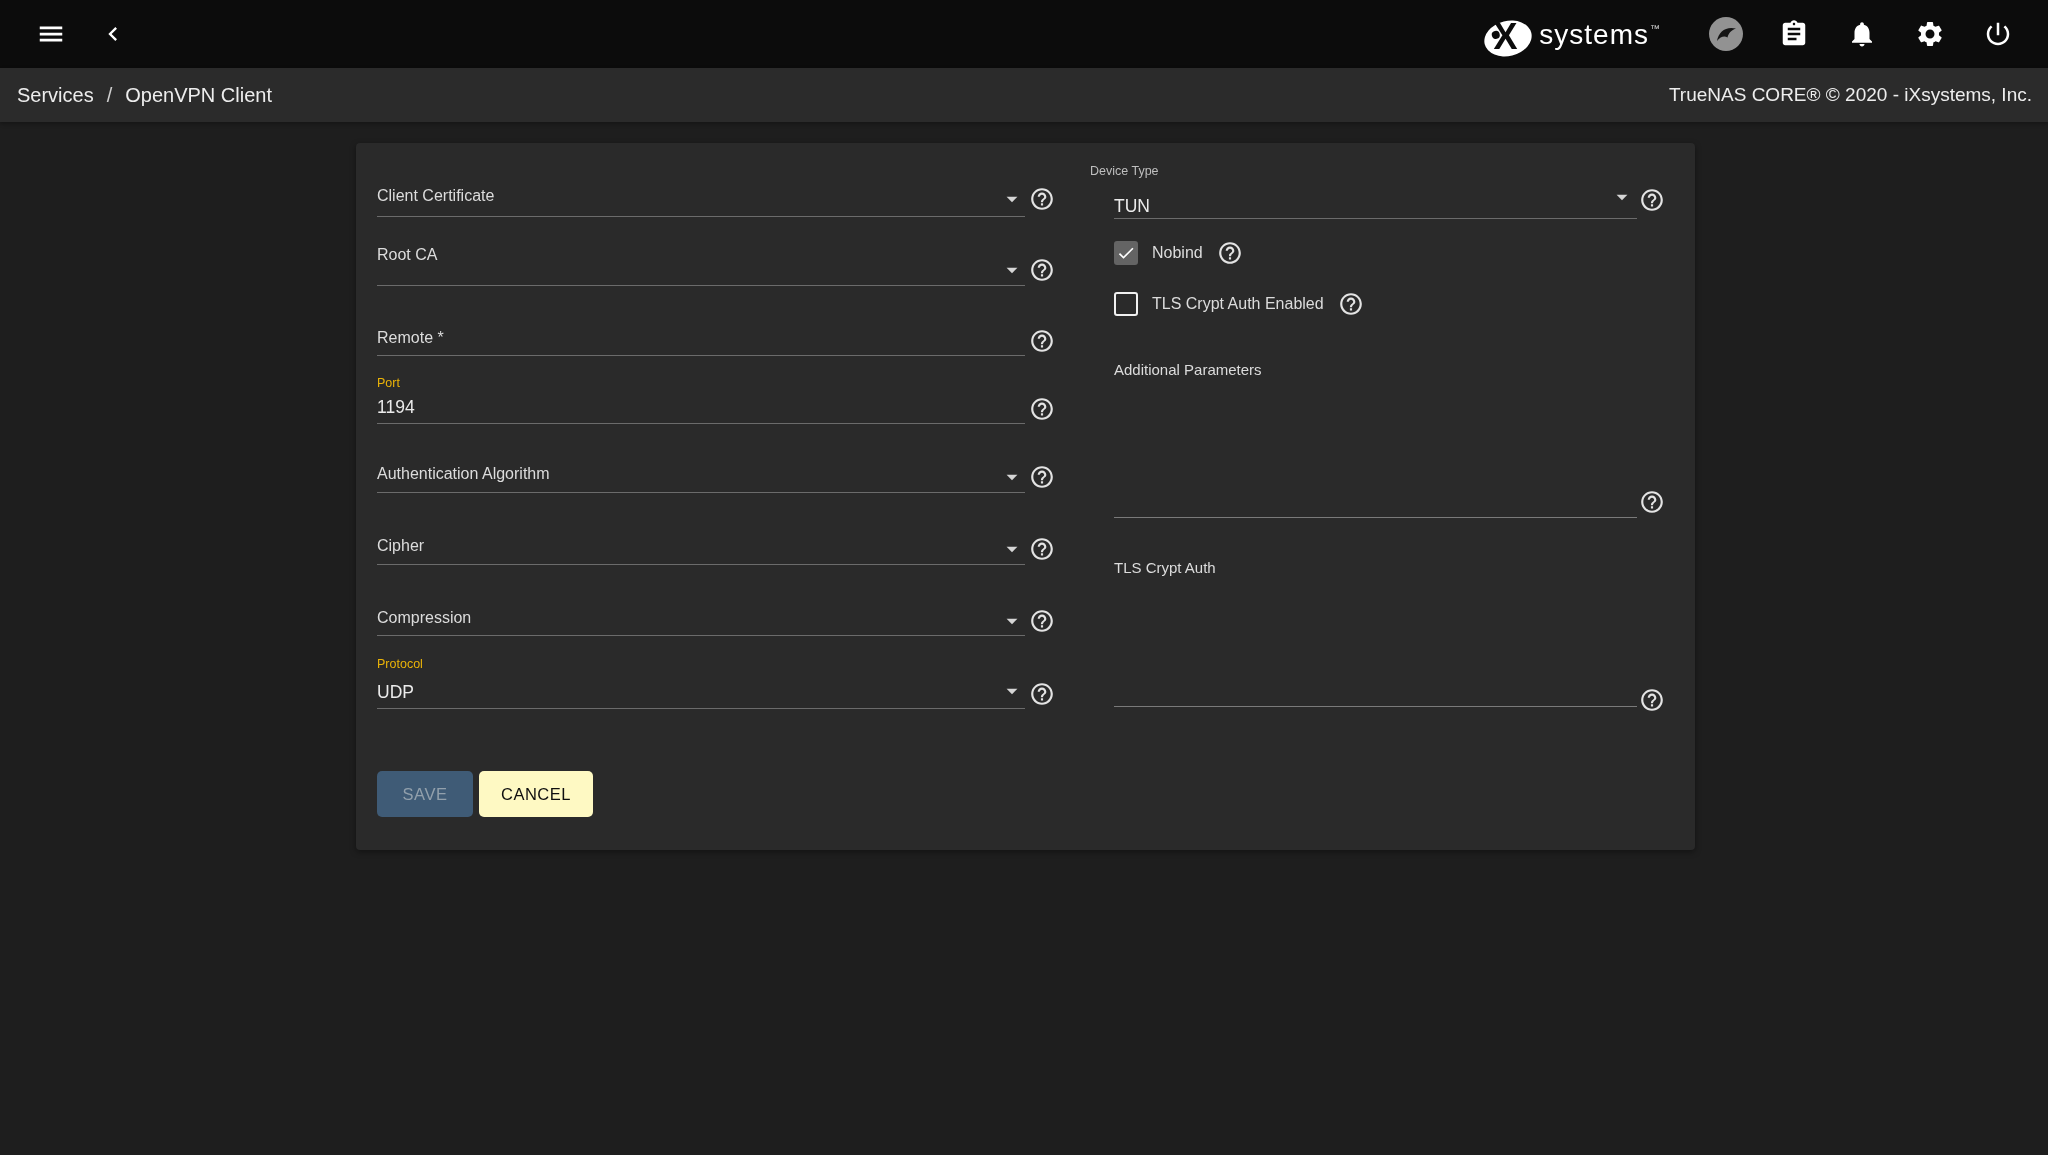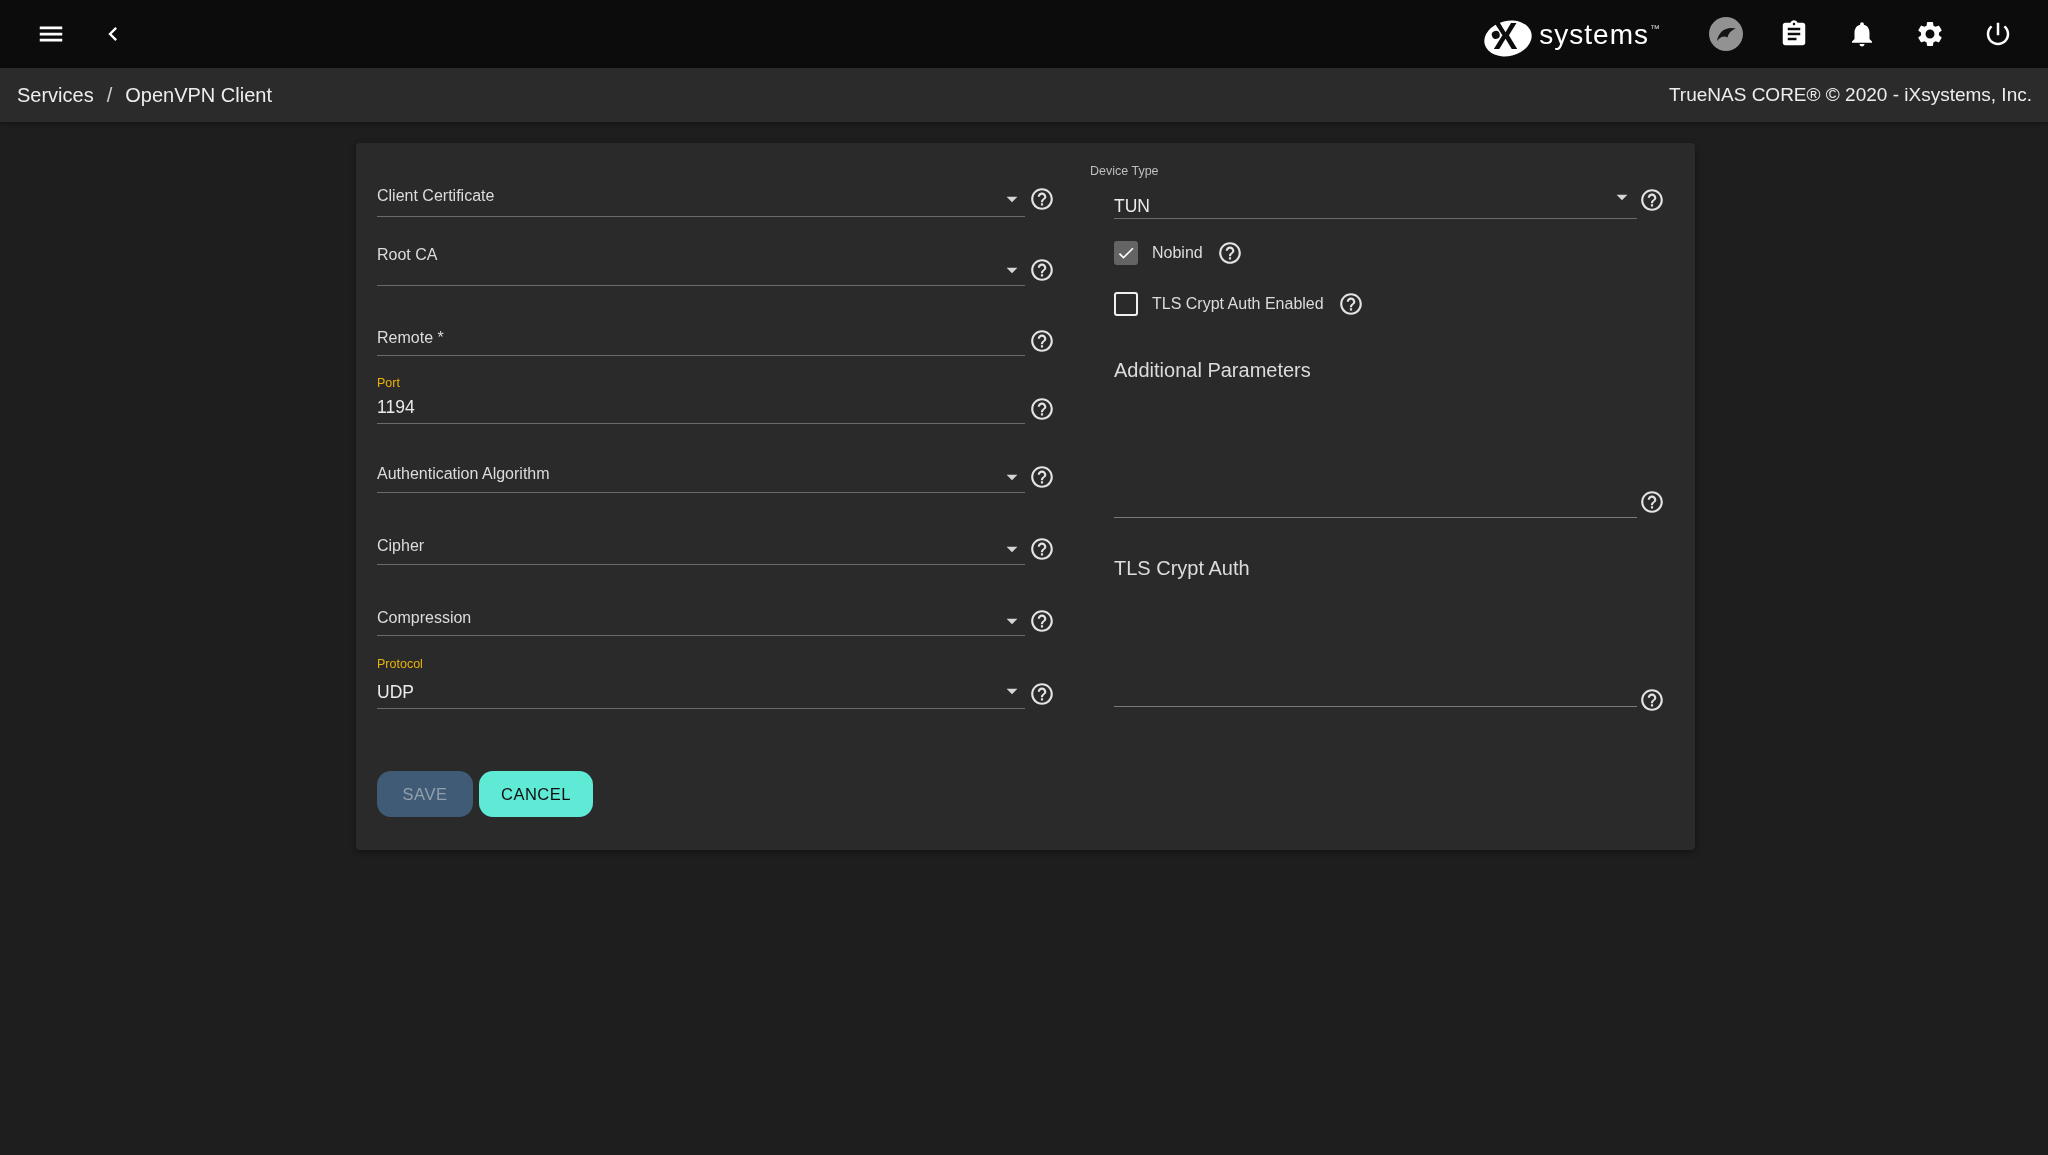--- a/index.html
+++ b/index.html
@@ -52,43 +52,43 @@
   .card {
     position:absolute; left:356px; top:143px; width:1339px; height:707px;
     background:#2a2a2a; border-radius:4px; box-shadow:0 2px 6px rgba(0,0,0,.4);
   }
   .f-label   { position:absolute; left:21px; font-size:16px; color:#dcdcdc; line-height:20px; }
   .f-small   { position:absolute; left:21px; font-size:12.5px; color:#eab308; line-height:15px; }
   .f-value   { position:absolute; left:21px; font-size:17.5px; color:#ebebeb; line-height:22px; }
   .f-line    { position:absolute; left:21px; width:648px; height:1px; background:#6b6b6b; }
   .f-caret   { position:absolute; left:643px; width:26px; height:26px; color:#d6d6d6; }
   .f-help    { position:absolute; left:673px; width:26px; height:26px; color:#e3e3e3; cursor:pointer; }
-  .r-label   { position:absolute; left:758px; font-size:20px; color:#dcdcdc; line-height:20px; }
+  .r-label   { position:absolute; left:758px; font-size:15px; color:#dcdcdc; line-height:20px; }
   .r-small   { position:absolute; left:734px; font-size:12.5px; color:#bfbfbf; line-height:15px; }
   .r-value   { position:absolute; left:758px; font-size:17.5px; color:#ebebeb; line-height:22px; }
   .r-line    { position:absolute; left:758px; width:523px; height:1px; background:#6b6b6b; }
   .r-caret   { position:absolute; left:1253px; width:26px; height:26px; color:#d6d6d6; }
   .r-help    { position:absolute; left:1283px; width:26px; height:26px; color:#e3e3e3; cursor:pointer; }
   .cb-row    { position:absolute; left:758px; display:flex; align-items:center; gap:14px; height:26px; }
   .checkbox  {
     width:24px; height:24px; border:2px solid #f0f0f0; border-radius:3px;
     display:flex; align-items:center; justify-content:center; cursor:pointer; color:transparent;
     background:transparent;
   }
   .checkbox.checked { background:#646464; border-color:#646464; color:#ffffff; }
   .cb-label  { font-size:16px; color:#dcdcdc; }
   .cb-help   { width:26px; height:26px; color:#e3e3e3; cursor:pointer; }
   .textarea  { position:absolute; left:758px; width:523px; border-bottom:1px solid #7a7a7a; cursor:text; }
 
   .btn {
-    position:absolute; top:628px; height:46px; border:none; border-radius:14px;
+    position:absolute; top:628px; height:46px; border:none; border-radius:5px;
     font-family:inherit; font-size:16.5px; font-weight:500; letter-spacing:.5px; cursor:pointer;
   }
   .btn-save   { left:21px;  width:96px;  background:#3f5b76; color:#92a0ac; }
-  .btn-cancel { left:123px; width:114px; background:#5eead4; color:#0f0f0f;text-align:center; }
+  .btn-cancel { left:123px; width:114px; background:#fef9c3; color:#0f0f0f;text-align:center; }
 
   svg { display:block; }
 </style>
 </head>
 <body>
 
 <svg width="0" height="0" style="position:absolute">
   <defs>
     <g id="i-help">
       <path fill="currentColor" d="M11 18h2v-2h-2v2zm1-16C6.48 2 2 6.48 2 12s4.48 10 10 10 10-4.48 10-10S17.52 2 12 2zm0 18c-4.41 0-8-3.59-8-8s3.59-8 8-8 8 3.59 8 8-3.59 8-8 8zm0-14c-2.21 0-4 1.79-4 4h2c0-1.1.9-2 2-2s2 .9 2 2c0 2-3 1.75-3 5h2c0-2.25 3-2.5 3-5 0-2.21-1.79-4-4-4z"></path>

